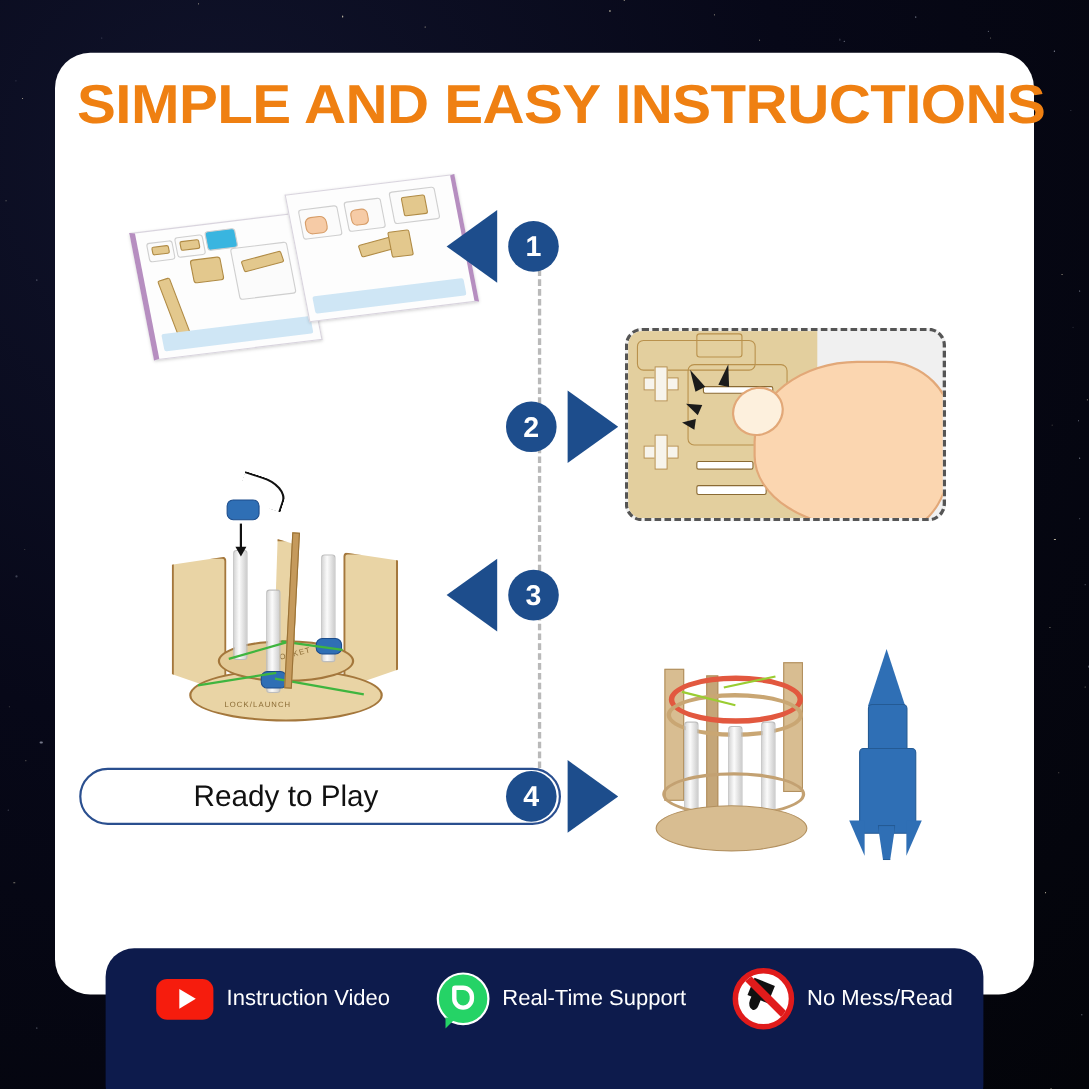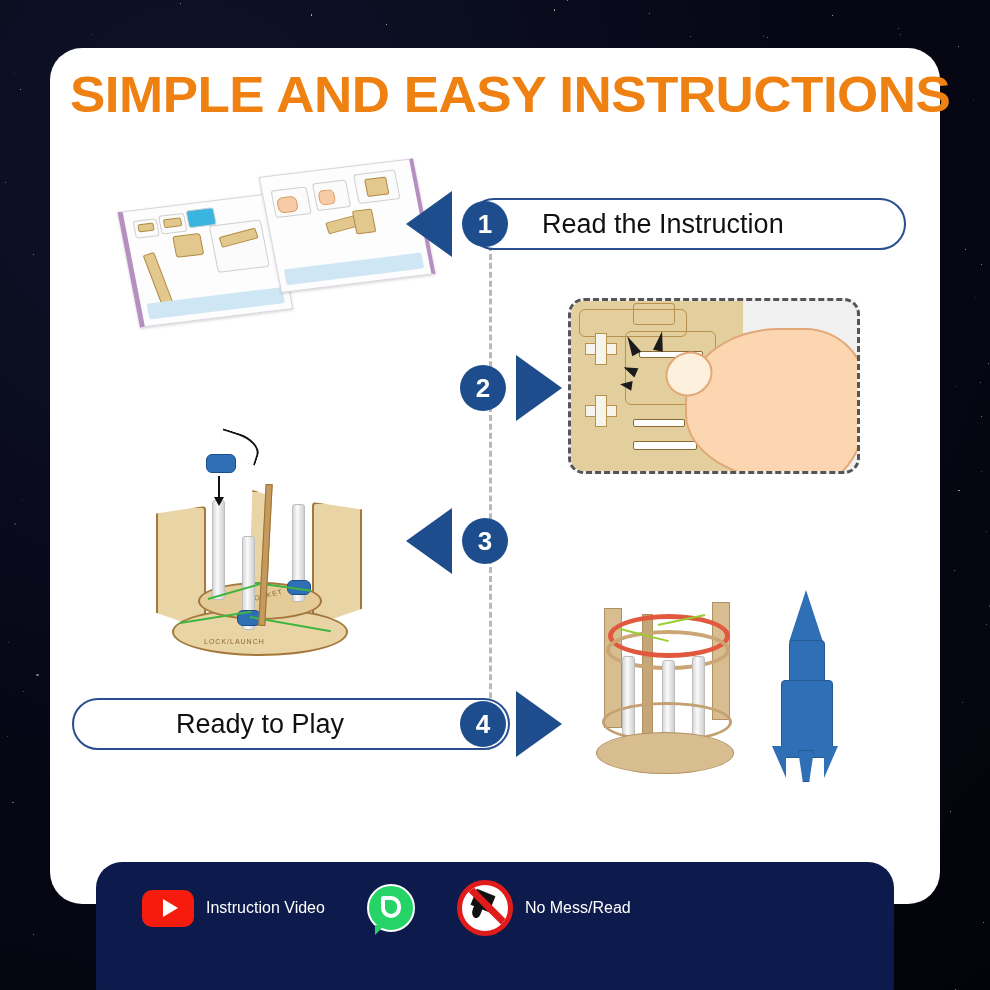--- a/index.html
+++ b/index.html
@@ -156,21 +156,21 @@
     border-right:17px solid transparent;border-bottom:52px solid #2f6fb5;}
   .rfin{position:absolute;width:0;height:0;}
 
   
   .footer{
     position:absolute;left:96px;top:862px;width:798px;height:150px;
     background:#0d1b4c;border-radius:26px;
     display:flex;align-items:flex-start;padding-top:22px;box-sizing:border-box;
   }
   .fitem{display:flex;align-items:center;height:48px;}
-  .flabel{color:#fff;font-size:16px;margin-left:12px;white-space:nowrap;
+  .flabel{color:#fff;font-size:20px;margin-left:12px;white-space:nowrap;
     font-family:"Liberation Sans Narrow","Liberation Sans",sans-serif;}
 
   .yt{width:52px;height:37px;background:#f61c0d;border-radius:10px;
       display:flex;align-items:center;justify-content:center;}
   .yt i{display:block;width:0;height:0;border-top:9px solid transparent;
       border-bottom:9px solid transparent;border-left:15px solid #fff;margin-left:4px;}
 
   .wa{width:44px;height:44px;border-radius:50%;background:#25d366;position:relative;
       border:2px solid #fff;}
   .wa::after{content:"";position:absolute;left:6px;bottom:-5px;width:0;height:0;
@@ -267,23 +267,20 @@
       <div class="dgm skin" style="left:54px;top:20px;width:14px;height:13px;border-radius:5px;"></div>
       <div class="dgmbox" style="left:92px;top:8px;width:40px;height:28px;"></div>
       <div class="dgm" style="left:102px;top:14px;width:20px;height:16px;"></div>
       <div class="dgm" style="left:56px;top:50px;width:36px;height:10px;transform:rotate(-8deg);"></div>
       <div class="dgm" style="left:84px;top:44px;width:18px;height:22px;"></div>
       <div class="pgband"></div>
     </div>
   </div>
 
   <div class="arrow left" id="arrow1"></div>
-  <div class="pill" id="pill1">
-    <span class="pill-text">Read the Instruction</span>
-  </div>
   <div class="badge" id="badge1">1</div>
 
   <div class="badge" id="badge2">2</div>
   <div class="arrow right" id="arrow2"></div>
 
   <div class="art" id="art-hand">
     <div class="dashframe">
       <div class="board">
         <div class="boardline" style="left:8px;top:8px;width:62%;height:26px;"></div>
         <div class="boardline" style="left:54px;top:30px;width:52%;height:72px;"></div>
@@ -379,20 +376,21 @@
     <div class="fitem" style="margin-left:46px;">
       <span class="yt">
           <i></i>
         </span>
       <span class="flabel">Instruction Video</span>
     </div>
     <div class="fitem" style="margin-left:42px;">
       <span class="wa">
           <span></span>
         </span>
+      <span class="flabel">Real-Time Support</span>
     </div>
     <div class="fitem" style="margin-left:42px;">
       <span class="noglue">
         <span class="bottle"></span>
           <span class="spout"></span>
           <span class="bar"></span>
       </span>
       <span class="flabel">No Mess/Read</span>
     </div>
   </div>

